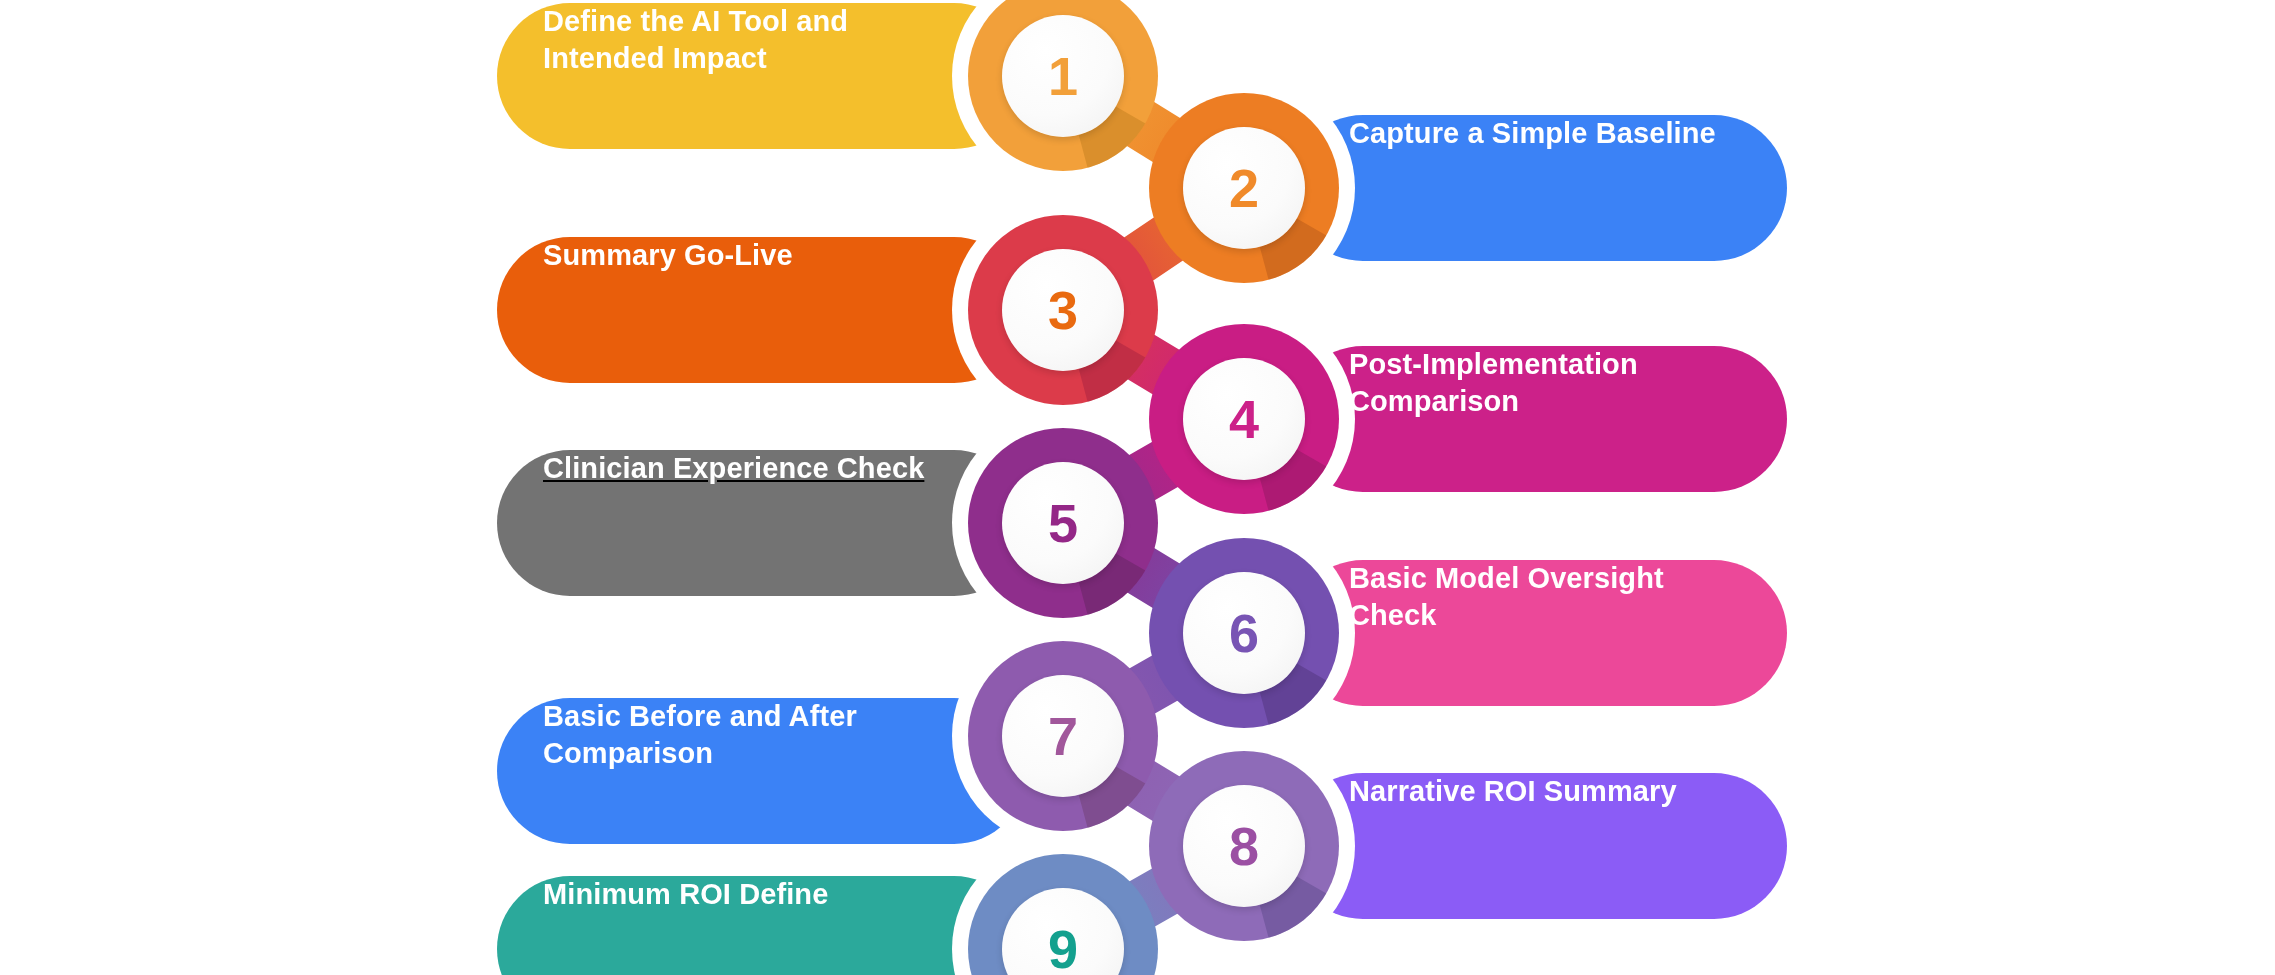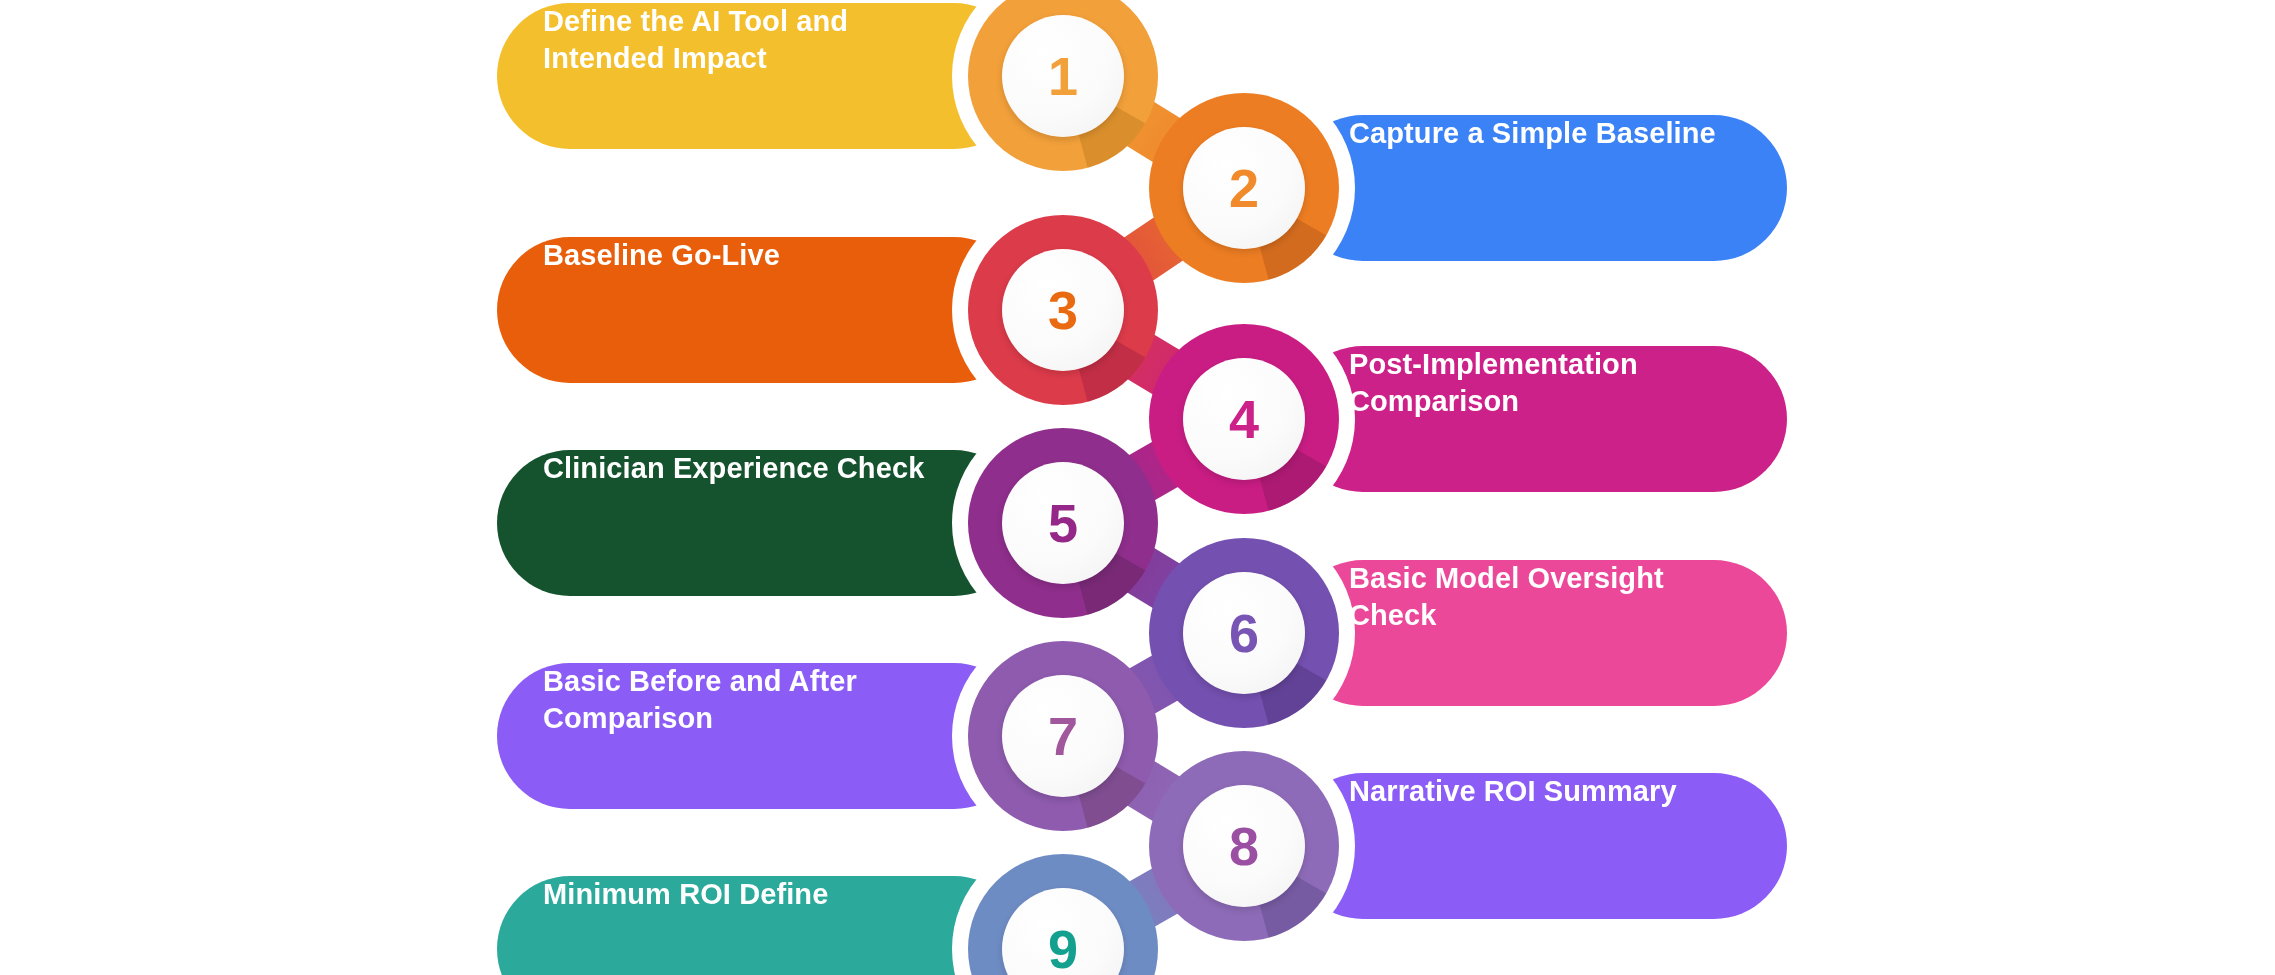--- a/index.html
+++ b/index.html
@@ -74,34 +74,34 @@
 
   <div id="bars">
       <div class="bar left" style="top: 3px; background: rgb(244, 191, 44);">
         <div class="bar-label">Define the AI Tool and
 Intended Impact</div>
       </div>
       <div class="bar right" style="top: 115px; background: #3b82f6;">
         <div class="bar-label">Capture a Simple Baseline</div>
       </div>
       <div class="bar left" style="top: 237px; background: rgb(233, 94, 11);">
-        <div class="bar-label">Baseline Go-Live</div>
+        <div class="bar-label">Summary Go-Live</div>
       </div>
       <div class="bar right" style="top: 346px; background: rgb(204, 33, 137);">
         <div class="bar-label">Post-Implementation
 Comparison</div>
       </div>
-      <div class="bar left" style="top: 450px; background: #14532d;">
+      <div class="bar left" style="top: 450px; background: #737373; text-decoration: underline;">
         <div class="bar-label">Clinician Experience Check</div>
       </div>
       <div class="bar right" style="top: 560px; background: #ec4899;">
         <div class="bar-label">Basic Model Oversight
 Check</div>
       </div>
-      <div class="bar left" style="top: 663px; background: #8b5cf6;">
+      <div class="bar left" style="top: 698px; background: #3b82f6;">
         <div class="bar-label">Basic Before and After
 Comparison</div>
       </div>
       <div class="bar right" style="top: 773px; background: #8b5cf6;">
         <div class="bar-label">Narrative ROI Summary</div>
       </div>
       <div class="bar left" style="top: 876px; background: rgb(43, 169, 155);">
         <div class="bar-label">Minimum ROI Define</div>
       </div>
     </div>

